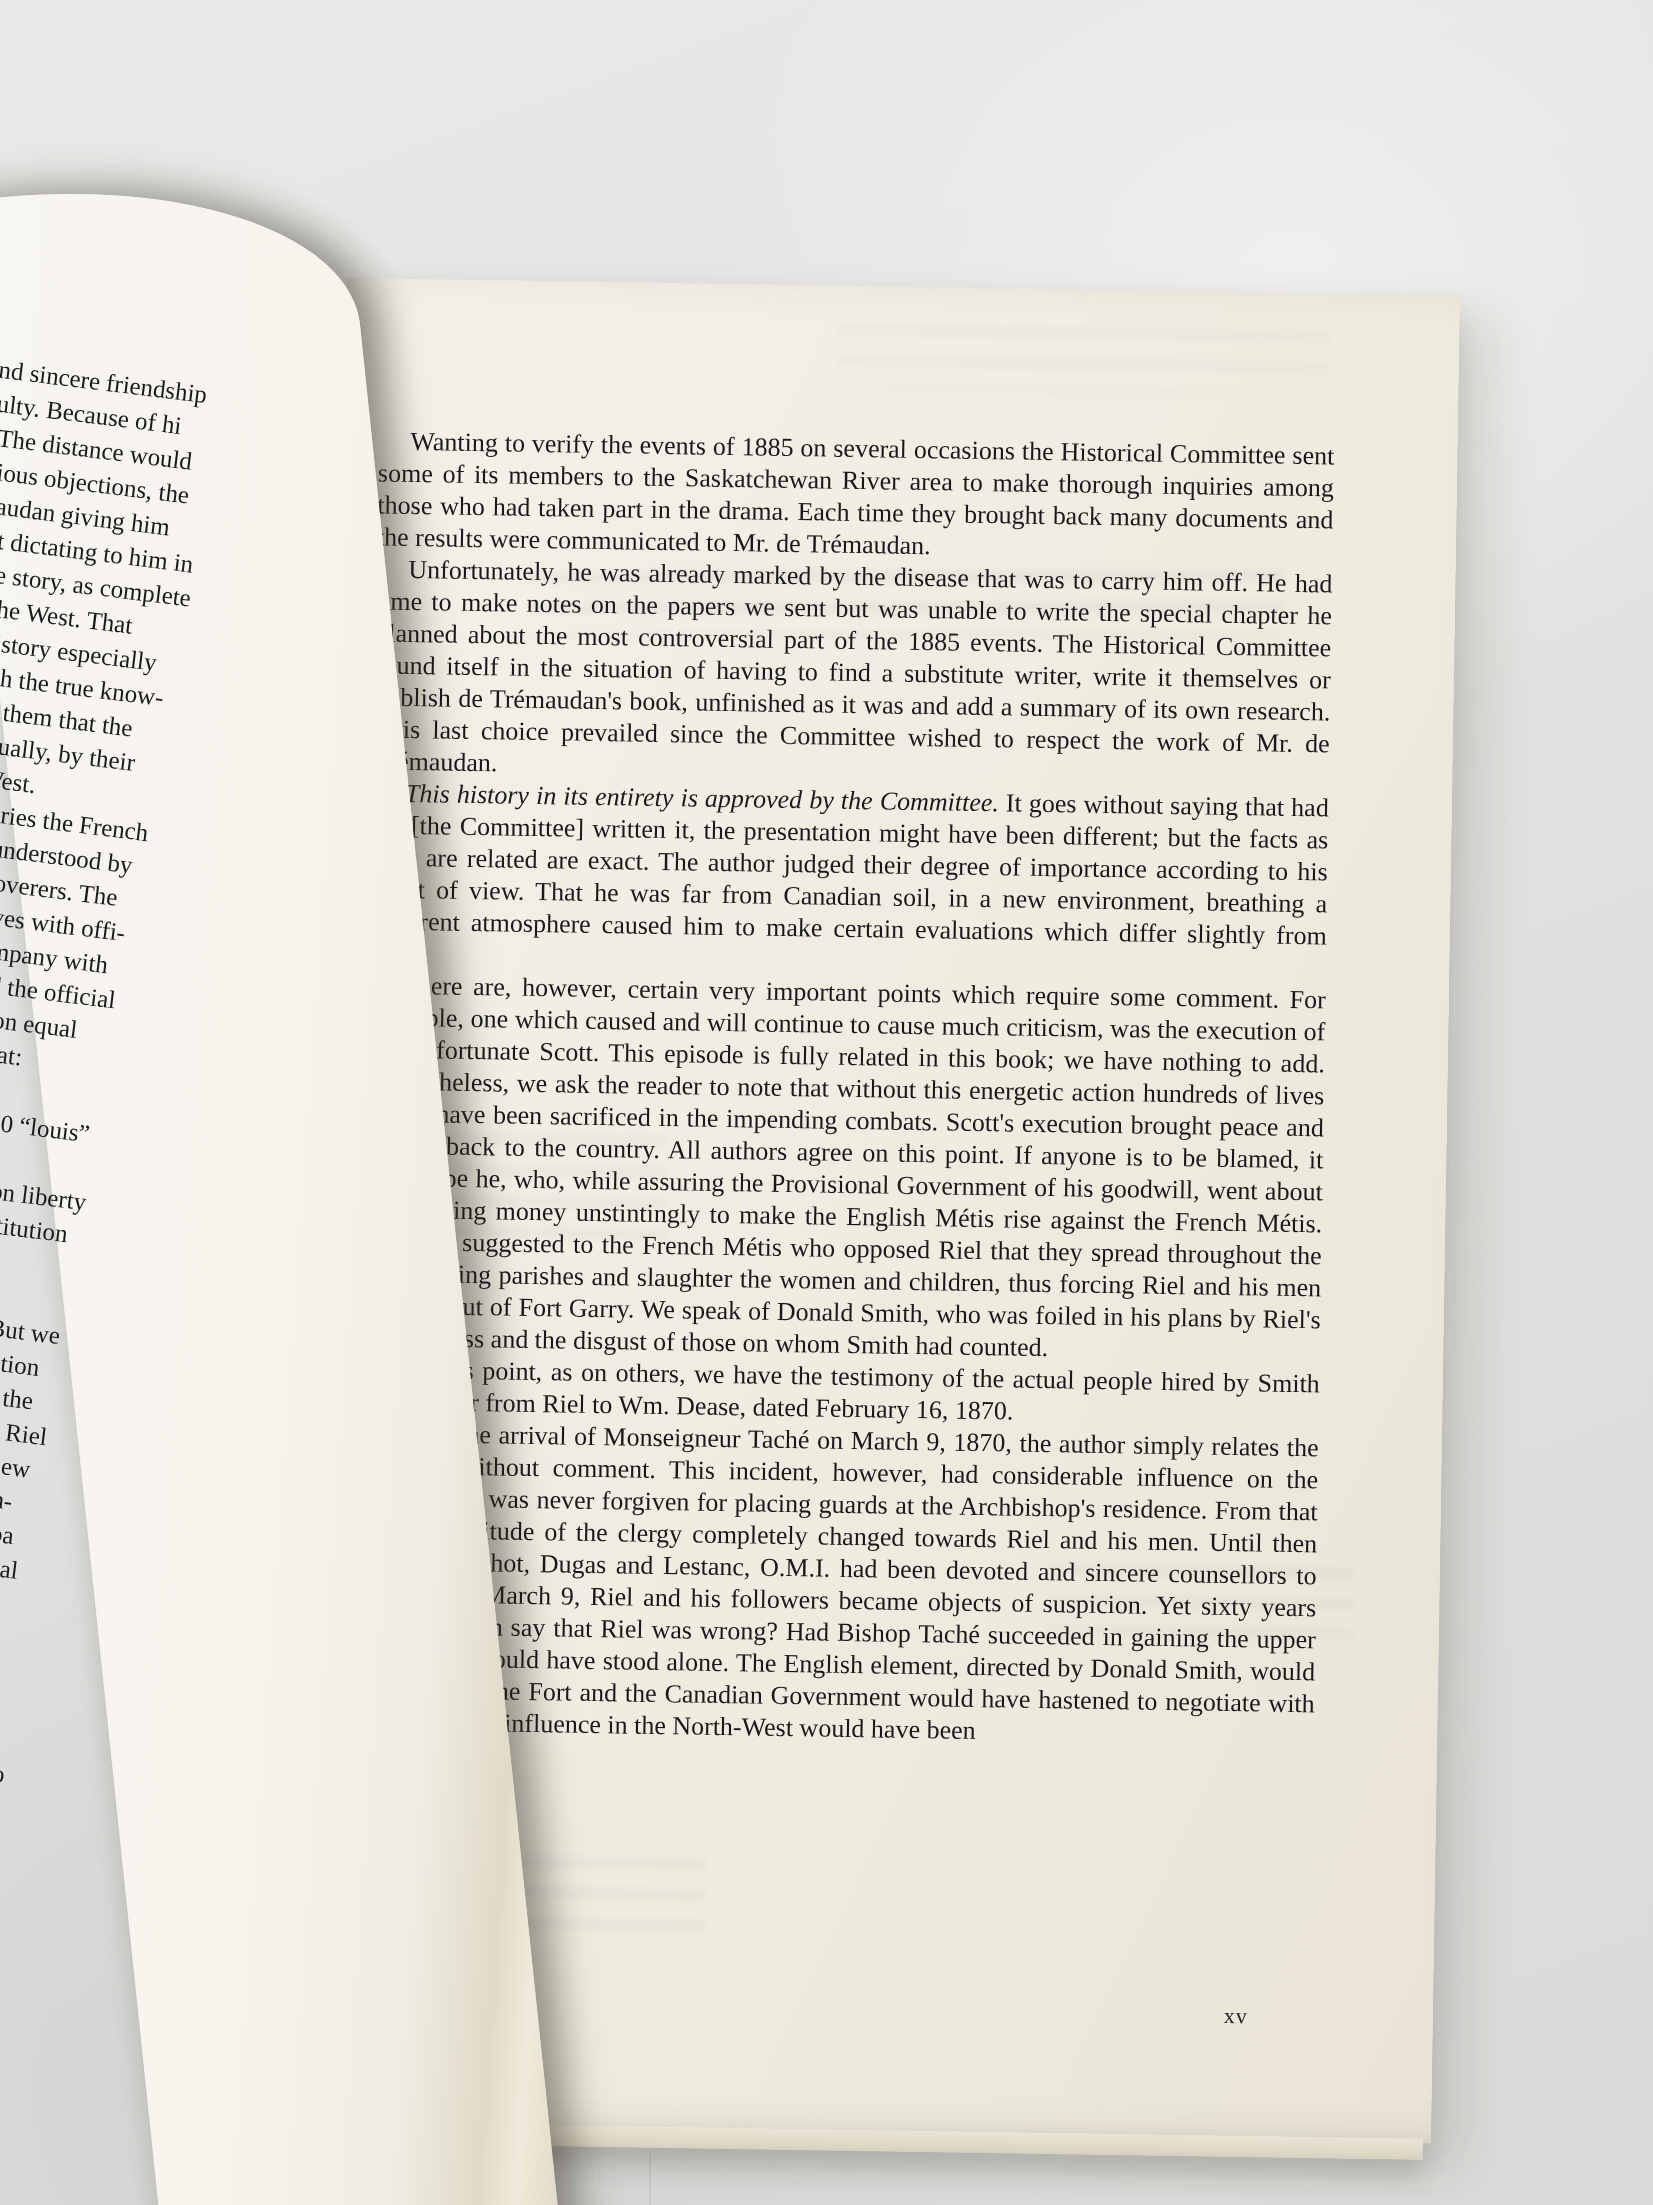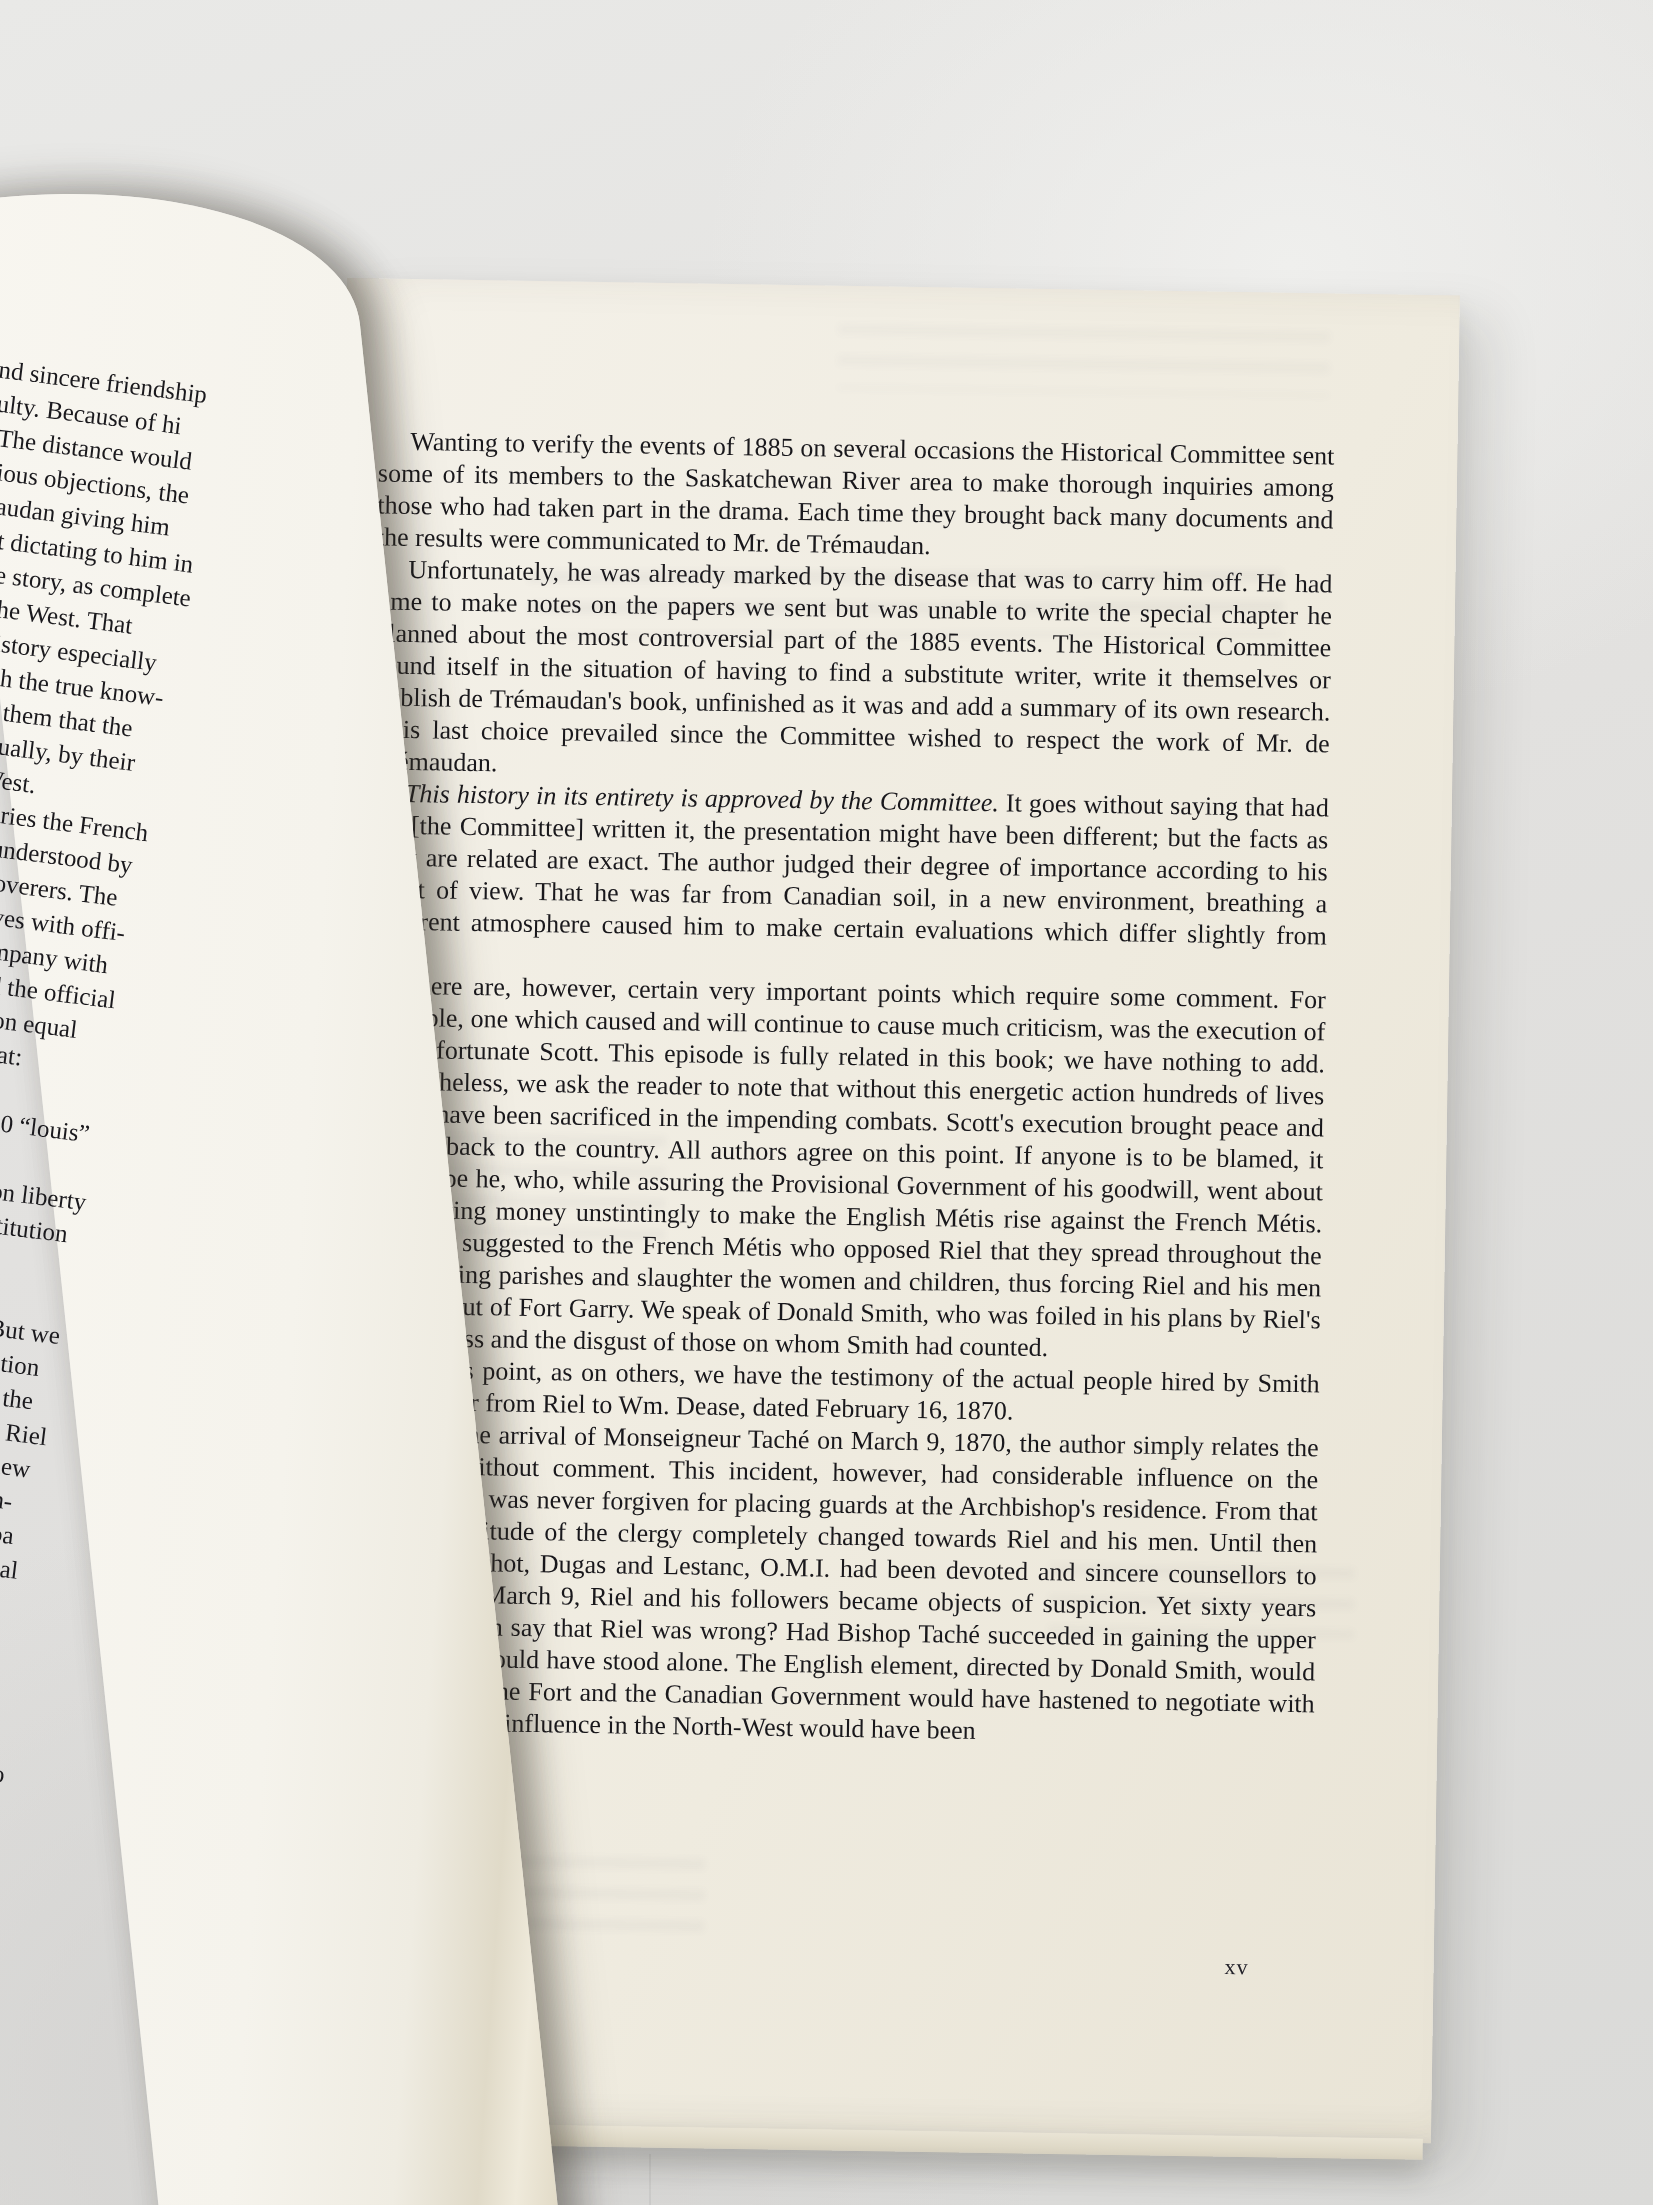--- a/index.html
+++ b/index.html
@@ -16,21 +16,21 @@
       transform:rotate(0.9deg);transform-origin:top left;
       background:linear-gradient(115deg,#f4f1e9 0%, #efebdf 55%, #e9e4d6 100%);
       box-shadow:
         30px 24.6px 52px rgba(40,38,32,0.13),
         0 13.7px 24.6px rgba(40,38,32,0.10),
         inset 38px 0 60px -27px rgba(70,62,48,0.18),
         inset 0 -27px 44px -22px rgba(70,62,48,0.06);}
   .right-text{position:absolute;left:34px;top:147px;width:956px;
       font-size:26px;line-height:32px;color:#19181c;text-align:justify;}
   .right-text p{margin:0;text-indent:32px;}
-  .page-number{position:absolute;left:904px;top:1662px;font-size:22px;
+  .page-number{position:absolute;left:904px;top:1711px;font-size:22px;
       letter-spacing:1.1px;color:#23222a;}
 
   
   .ghost{position:absolute;filter:blur(3.8px);opacity:0.10;pointer-events:none;
       background:repeating-linear-gradient(180deg,
         rgba(85,86,100,0.55) 0 11px, rgba(85,86,100,0) 11px 31px);}
   .g1{left:186px;top:284px;width:755px;height:66px;transform:rotate(-1deg);}
   .g2{left:49px;top:853px;width:284px;height:115px;opacity:0.08;}
   .g3{left:722px;top:1274px;width:306px;height:71px;opacity:0.07;}
   .g4{left:33px;top:1575px;width:350px;height:82px;opacity:0.08;}

